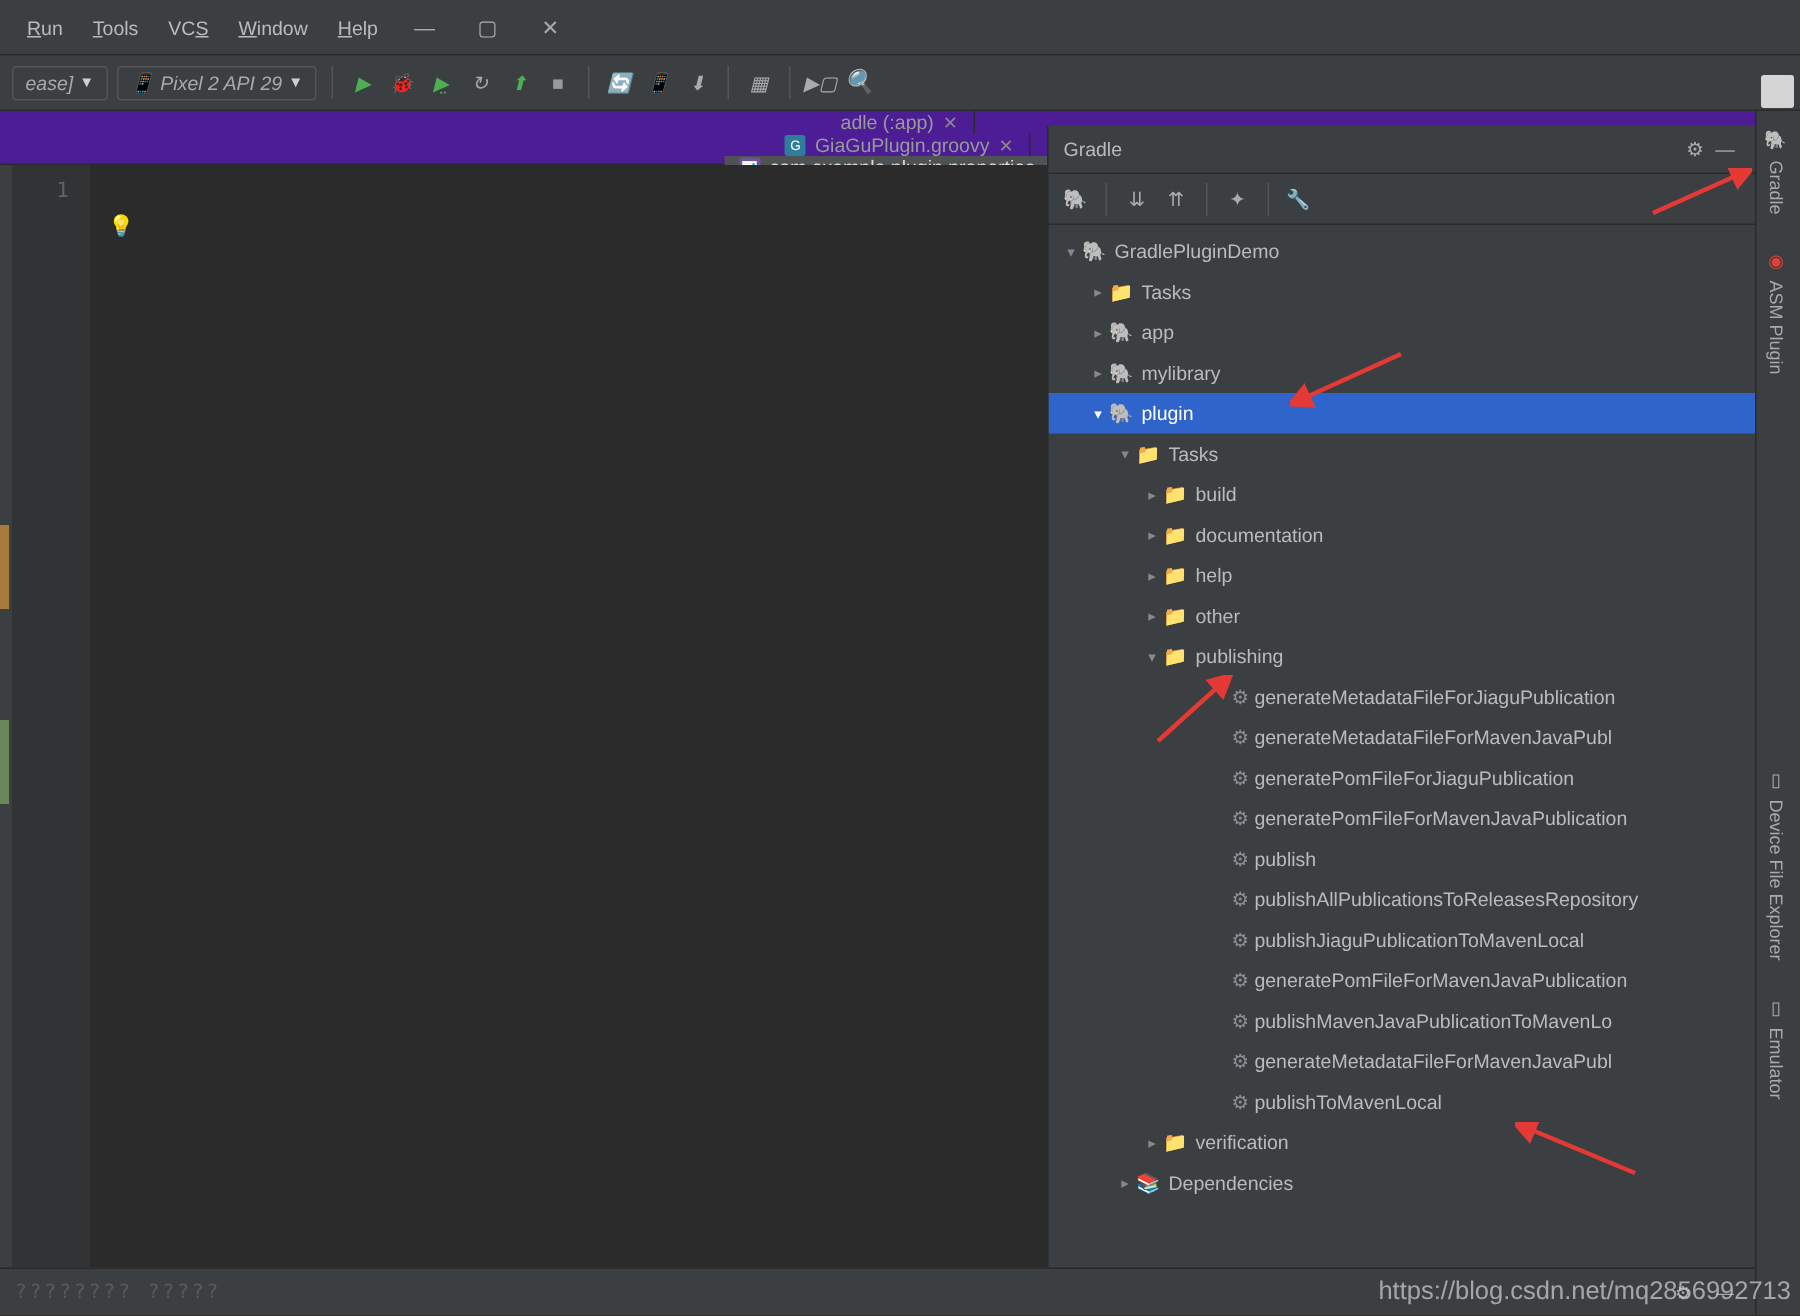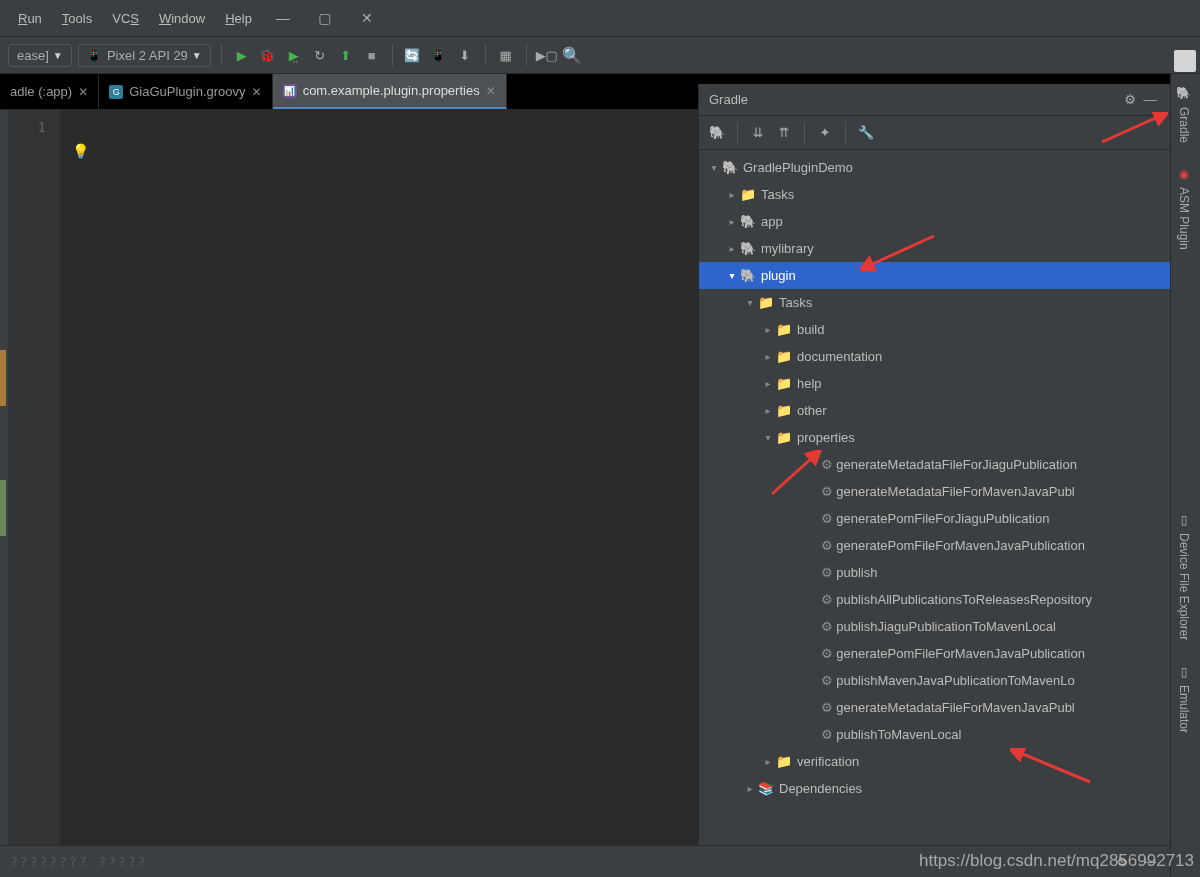--- a/index.html
+++ b/index.html
@@ -43,20 +43,21 @@
 }
 .toolbar {
   height: 38px;
   background: #3c3f41;
   border-top: 1px solid #2a2a2a;
   border-bottom: 1px solid #2a2a2a;
   display: flex;
   align-items: center;
   padding: 0 8px;
   gap: 6px;
+  font-style: italic;
 }
 .tb-box {
   display: flex;
   align-items: center;
   padding: 3px 8px;
   border: 1px solid #555;
   border-radius: 3px;
   background: #3c3f41;
   color: #aaa;
   gap: 4px;
@@ -65,24 +66,25 @@
   width: 20px;
   height: 20px;
   display: flex;
   align-items: center;
   justify-content: center;
   color: #aaa;
 }
 .sep { width: 1px; height: 22px; background: #555; margin: 0 4px; }
 .tabs {
   height: 36px;
-  background: #000000;
+  background: #4c1d95;
   display: flex;
   align-items: center;
   border-bottom: 1px solid #2a2a2a;
+  flex-direction: column;
 }
 .tab {
   display: flex;
   align-items: center;
   padding: 0 10px;
   height: 100%;
   gap: 6px;
   color: #999;
   border-right: 1px solid #2a2a2a;
 }
@@ -394,21 +396,21 @@
         <span>help</span>
       </div>
     <div class="tree-row indent-3">
         <span class="arrow">▸</span>
         <span class="node-icon fold-gear">📁</span>
         <span>other</span>
       </div>
     <div class="tree-row indent-3">
         <span class="arrow">▾</span>
         <span class="node-icon fold-gear">📁</span>
-        <span>properties</span>
+        <span>publishing</span>
       </div>
     <div class="tree-row indent-5"><span class="gear">⚙</span>&nbsp;<span>generateMetadataFileForJiaguPublication</span></div>
     <div class="tree-row indent-5"><span class="gear">⚙</span>&nbsp;<span>generateMetadataFileForMavenJavaPubl</span></div>
     <div class="tree-row indent-5"><span class="gear">⚙</span>&nbsp;<span>generatePomFileForJiaguPublication</span></div>
     <div class="tree-row indent-5"><span class="gear">⚙</span>&nbsp;<span>generatePomFileForMavenJavaPublication</span></div>
     <div class="tree-row indent-5"><span class="gear">⚙</span>&nbsp;<span>publish</span></div>
     <div class="tree-row indent-5"><span class="gear">⚙</span>&nbsp;<span>publishAllPublicationsToReleasesRepository</span></div>
     <div class="tree-row indent-5"><span class="gear">⚙</span>&nbsp;<span>publishJiaguPublicationToMavenLocal</span></div>
     <div class="tree-row indent-5"><span class="gear">⚙</span>&nbsp;<span>generatePomFileForMavenJavaPublication</span></div>
     <div class="tree-row indent-5"><span class="gear">⚙</span>&nbsp;<span>publishMavenJavaPublicationToMavenLo</span></div>

